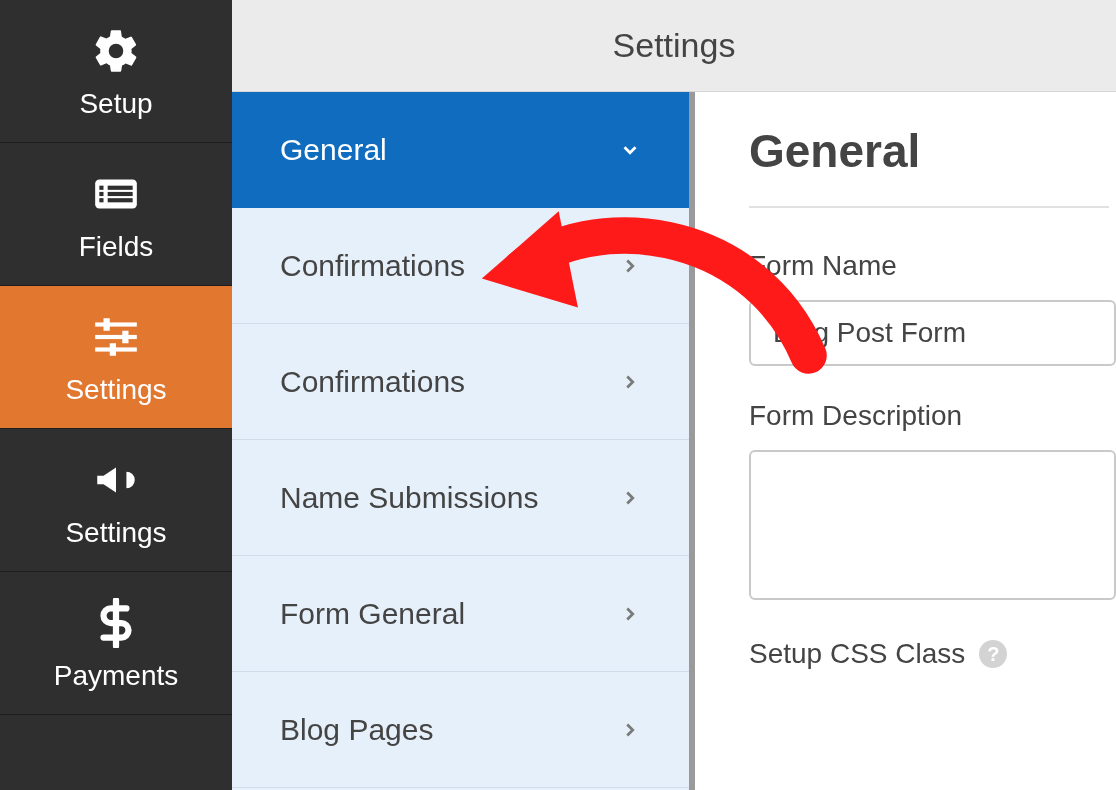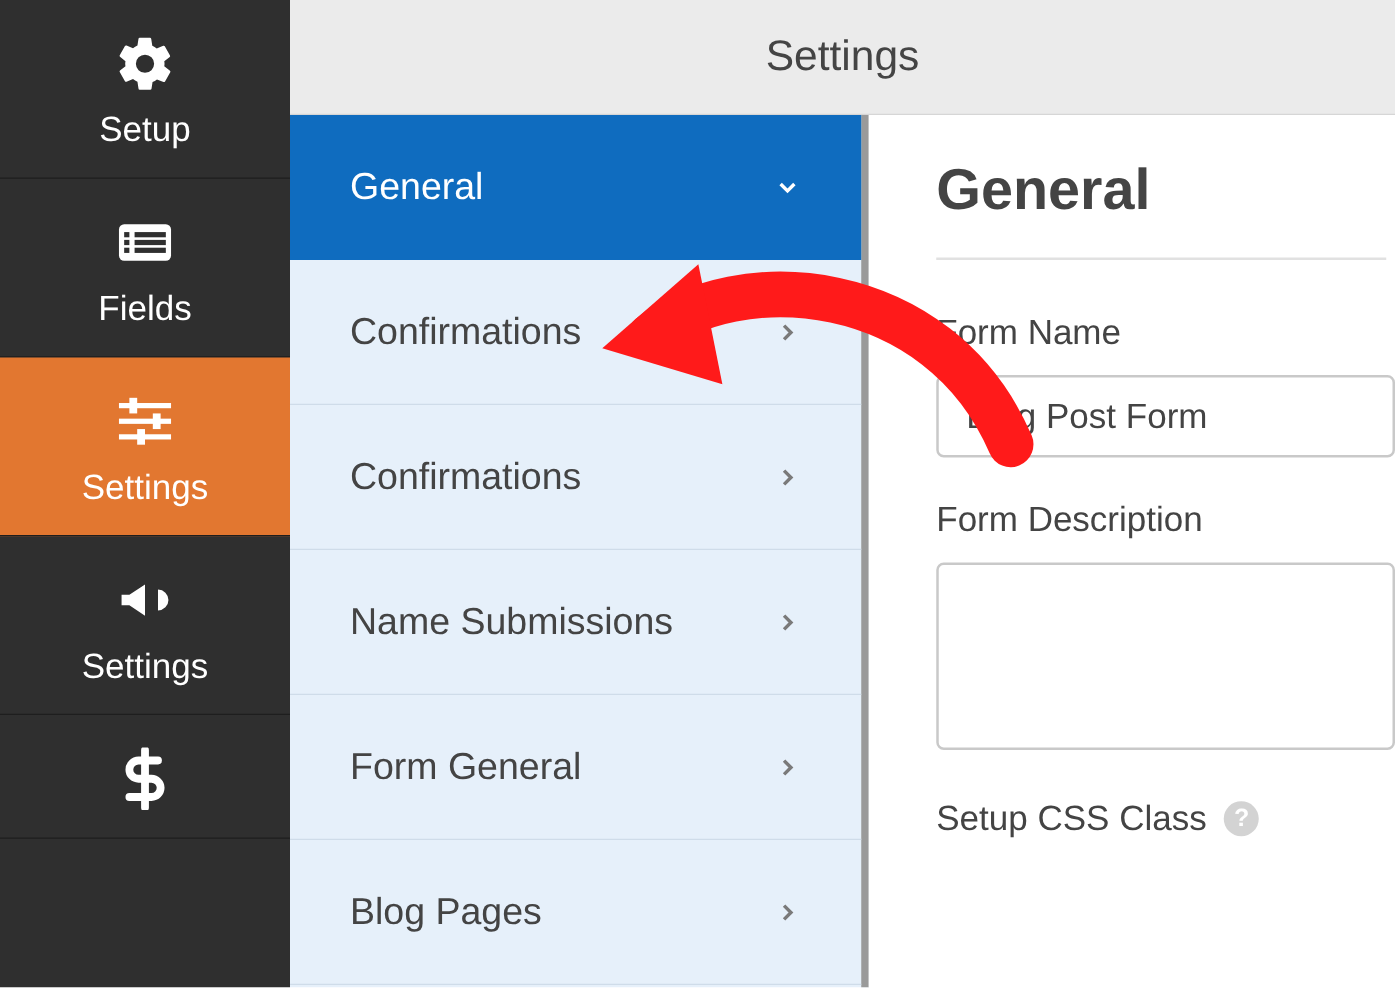--- a/index.html
+++ b/index.html
@@ -161,20 +161,21 @@
       </span>
       <span class="nav-label">Settings</span>
     </div>
 
     <div class="nav-item">
       <span class="icon">
         <svg viewBox="0 0 24 24">
             <path d="M12 1v22M17 5H9.5a3.5 3.5 0 0 0 0 7h5a3.5 3.5 0 0 1 0 7H6" stroke="#fff" stroke-width="3" fill="none" stroke-linecap="round"></path>
           </svg>
       </span>
+      <span class="nav-label">Payments</span>
     </div>
 
   </div>
 
   <div class="right">
 
     <div class="topbar">
       <span class="topbar-title">Settings</span>
     </div>
 

